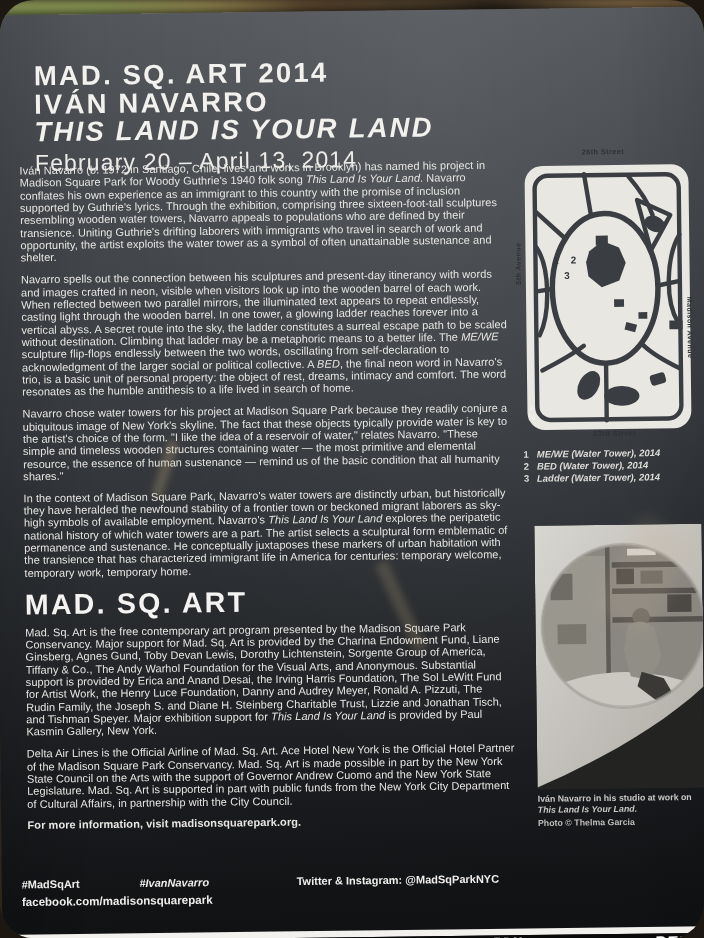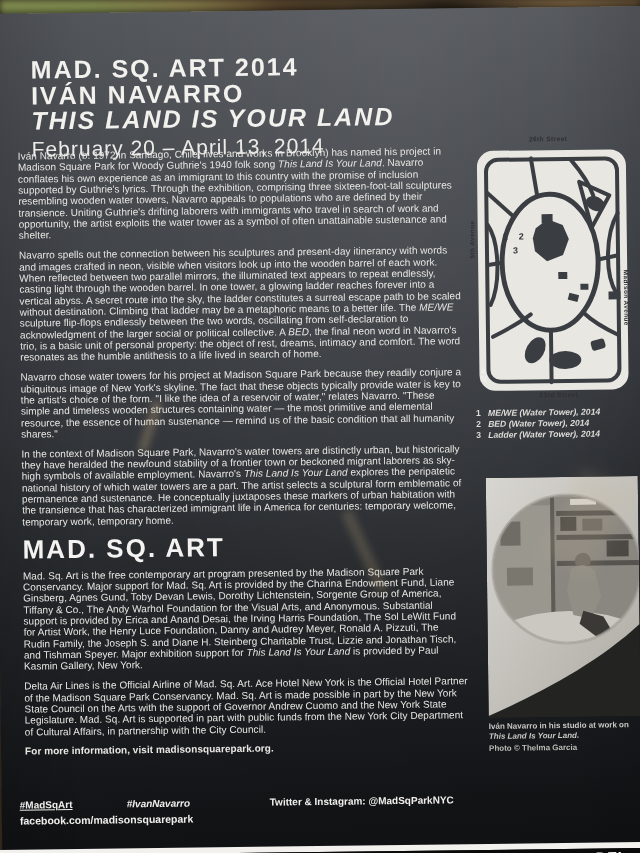--- a/index.html
+++ b/index.html
@@ -1,17 +1,17 @@
 <!DOCTYPE html>
 <html><head>
 <meta charset="utf-8">
 <style>
   html,body{margin:0;padding:0;background:#1c1710;}
   .scene{position:relative;width:640px;height:853px;overflow:hidden;
-         font-family:"Liberation Sans",sans-serif;background:#3a2f22;}
+         font-family:"Liberation Sans",sans-serif;background:#3a2f22;border-radius:31px;}
   .bg-blur{position:absolute;top:0;left:0;width:640px;height:34px;
     background:
       radial-gradient(circle at 6% 20%, #7d8a4e 0 8%, transparent 40%),
       radial-gradient(circle at 20% 10%, #8a6b45 0 10%, transparent 45%),
       radial-gradient(circle at 34% 30%, #241d14 0 12%, transparent 50%),
       radial-gradient(circle at 48% 15%, #6e5a3c 0 10%, transparent 45%),
       radial-gradient(circle at 62% 25%, #1d1812 0 10%, transparent 45%),
       radial-gradient(circle at 76% 12%, #977b52 0 10%, transparent 45%),
       radial-gradient(circle at 90% 22%, #4a3a26 0 12%, transparent 50%),
       linear-gradient(90deg,#6b5a3e,#3a2f20 30%,#7a6443 55%,#2c241a 80%,#8a7250);
@@ -59,21 +59,21 @@
   .legend{position:absolute;left:2px;top:272px;width:170px;color:#dddcd8;}
   .legend .row{font-size:8.6px;line-height:10.8px;font-weight:bold;white-space:nowrap;}
   .legend .lnum{display:inline-block;width:12px;font-style:normal;}
   .photo{position:absolute;left:11px;top:342px;width:152px;height:240px;}
   .caption{position:absolute;left:11px;top:586px;width:158px;color:#c9c8c5;
     font-size:8px;line-height:9.6px;font-weight:bold;}
   .caption .credit{margin-top:3px;color:#bdbcb9;}
   
   .social-row{position:absolute;top:786px;left:0;width:656px;height:14px;
     color:#efeeec;font-weight:bold;font-size:10px;}
-  .social-row .t1{position:absolute;left:18px;text-decoration:underline;}
+  .social-row .t1{position:absolute;left:18px;}
   .social-row .t2{position:absolute;left:125px;font-style:italic;}
   .social-row .t3{position:absolute;left:268px;}
   .fb{position:absolute;top:801px;left:18px;font-size:10.5px;font-weight:bold;color:#efeeec;}
   .rule{position:absolute;top:836px;left:-10px;right:-10px;height:5.5px;background:#f2f1ee;}
   .logo-strip{position:absolute;top:841.5px;left:0;width:656px;height:58px;background:#0a0a0b;}
   .logo-strip .frag{position:absolute;color:#d6d5d2;white-space:nowrap;}
   .logo-strip .f3{left:306px;top:1px;font-family:"Liberation Serif",serif;font-size:10.5px;
     letter-spacing:2.5px;color:#e9e8e5;}
   .logo-strip .delta{left:578px;top:0;font-size:15px;font-weight:bold;color:#fbfbfa;
     letter-spacing:.5px;}

